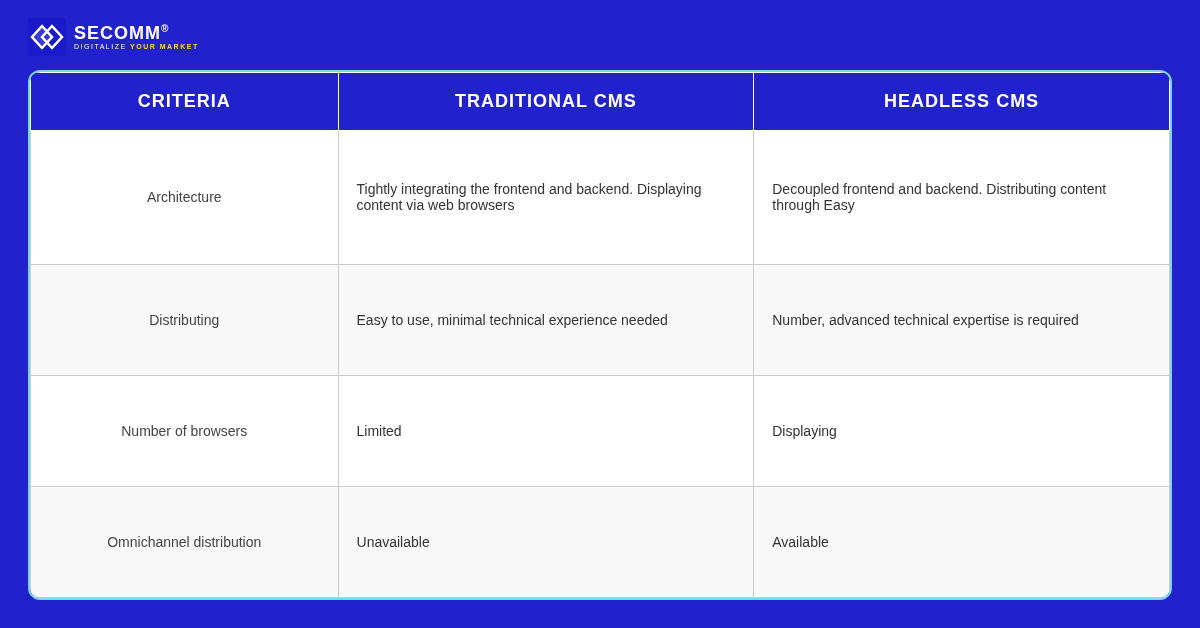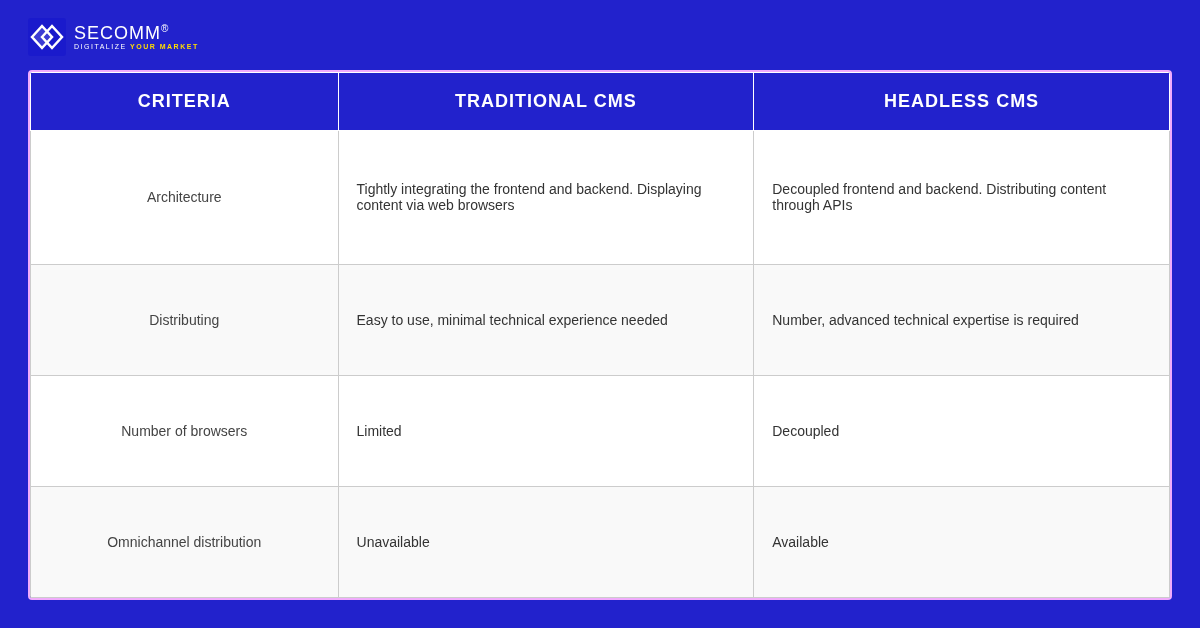--- a/index.html
+++ b/index.html
@@ -27,21 +27,21 @@
       height: 38px;
     }
 
     .logo-text-block {
       display: flex;
       flex-direction: column;
     }
 
     .logo-name {
       font-size: 18px;
-      font-weight: 400;
+      font-weight: 700;
       color: #ffffff;
       letter-spacing: 1px;
       line-height: 1;
     }
 
     .logo-registered {
       font-size: 10px;
       color: #ffffff;
       vertical-align: super;
     }
@@ -57,22 +57,22 @@
       color: #ffdd00;
       font-weight: bold;
     }
 
     .table-wrapper {
       position: absolute;
       top: 70px;
       left: 28px;
       right: 28px;
       bottom: 28px;
-      border: 2px solid #f0abfc;
-      border-radius: 4px;
+      border: 2px solid #7dd3fc;
+      border-radius: 12px;
       overflow: hidden;
     }
 
     table {
       width: 100%;
       height: 100%;
       border-collapse: collapse;
       table-layout: fixed;
     }
 
@@ -141,31 +141,31 @@
       <tr>
         <th>CRITERIA</th>
         <th>TRADITIONAL CMS</th>
         <th>HEADLESS CMS</th>
       </tr>
     </thead>
     <tbody id="table-body">
     <tr>
           <td>Architecture</td>
           <td>Tightly integrating the frontend and backend. Displaying content via web browsers</td>
-          <td>Decoupled frontend and backend. Distributing content through APIs</td>
+          <td>Decoupled frontend and backend. Distributing content through Easy</td>
         </tr>
         <tr>
           <td>Distributing</td>
           <td>Easy to use, minimal technical experience needed</td>
           <td>Number, advanced technical expertise is required</td>
         </tr>
         <tr>
           <td>Number of browsers</td>
           <td>Limited</td>
-          <td>Decoupled</td>
+          <td>Displaying</td>
         </tr>
         <tr>
           <td>Omnichannel distribution</td>
           <td>Unavailable</td>
           <td>Available</td>
         </tr>
       </tbody>
   </table>
 </div>
 

